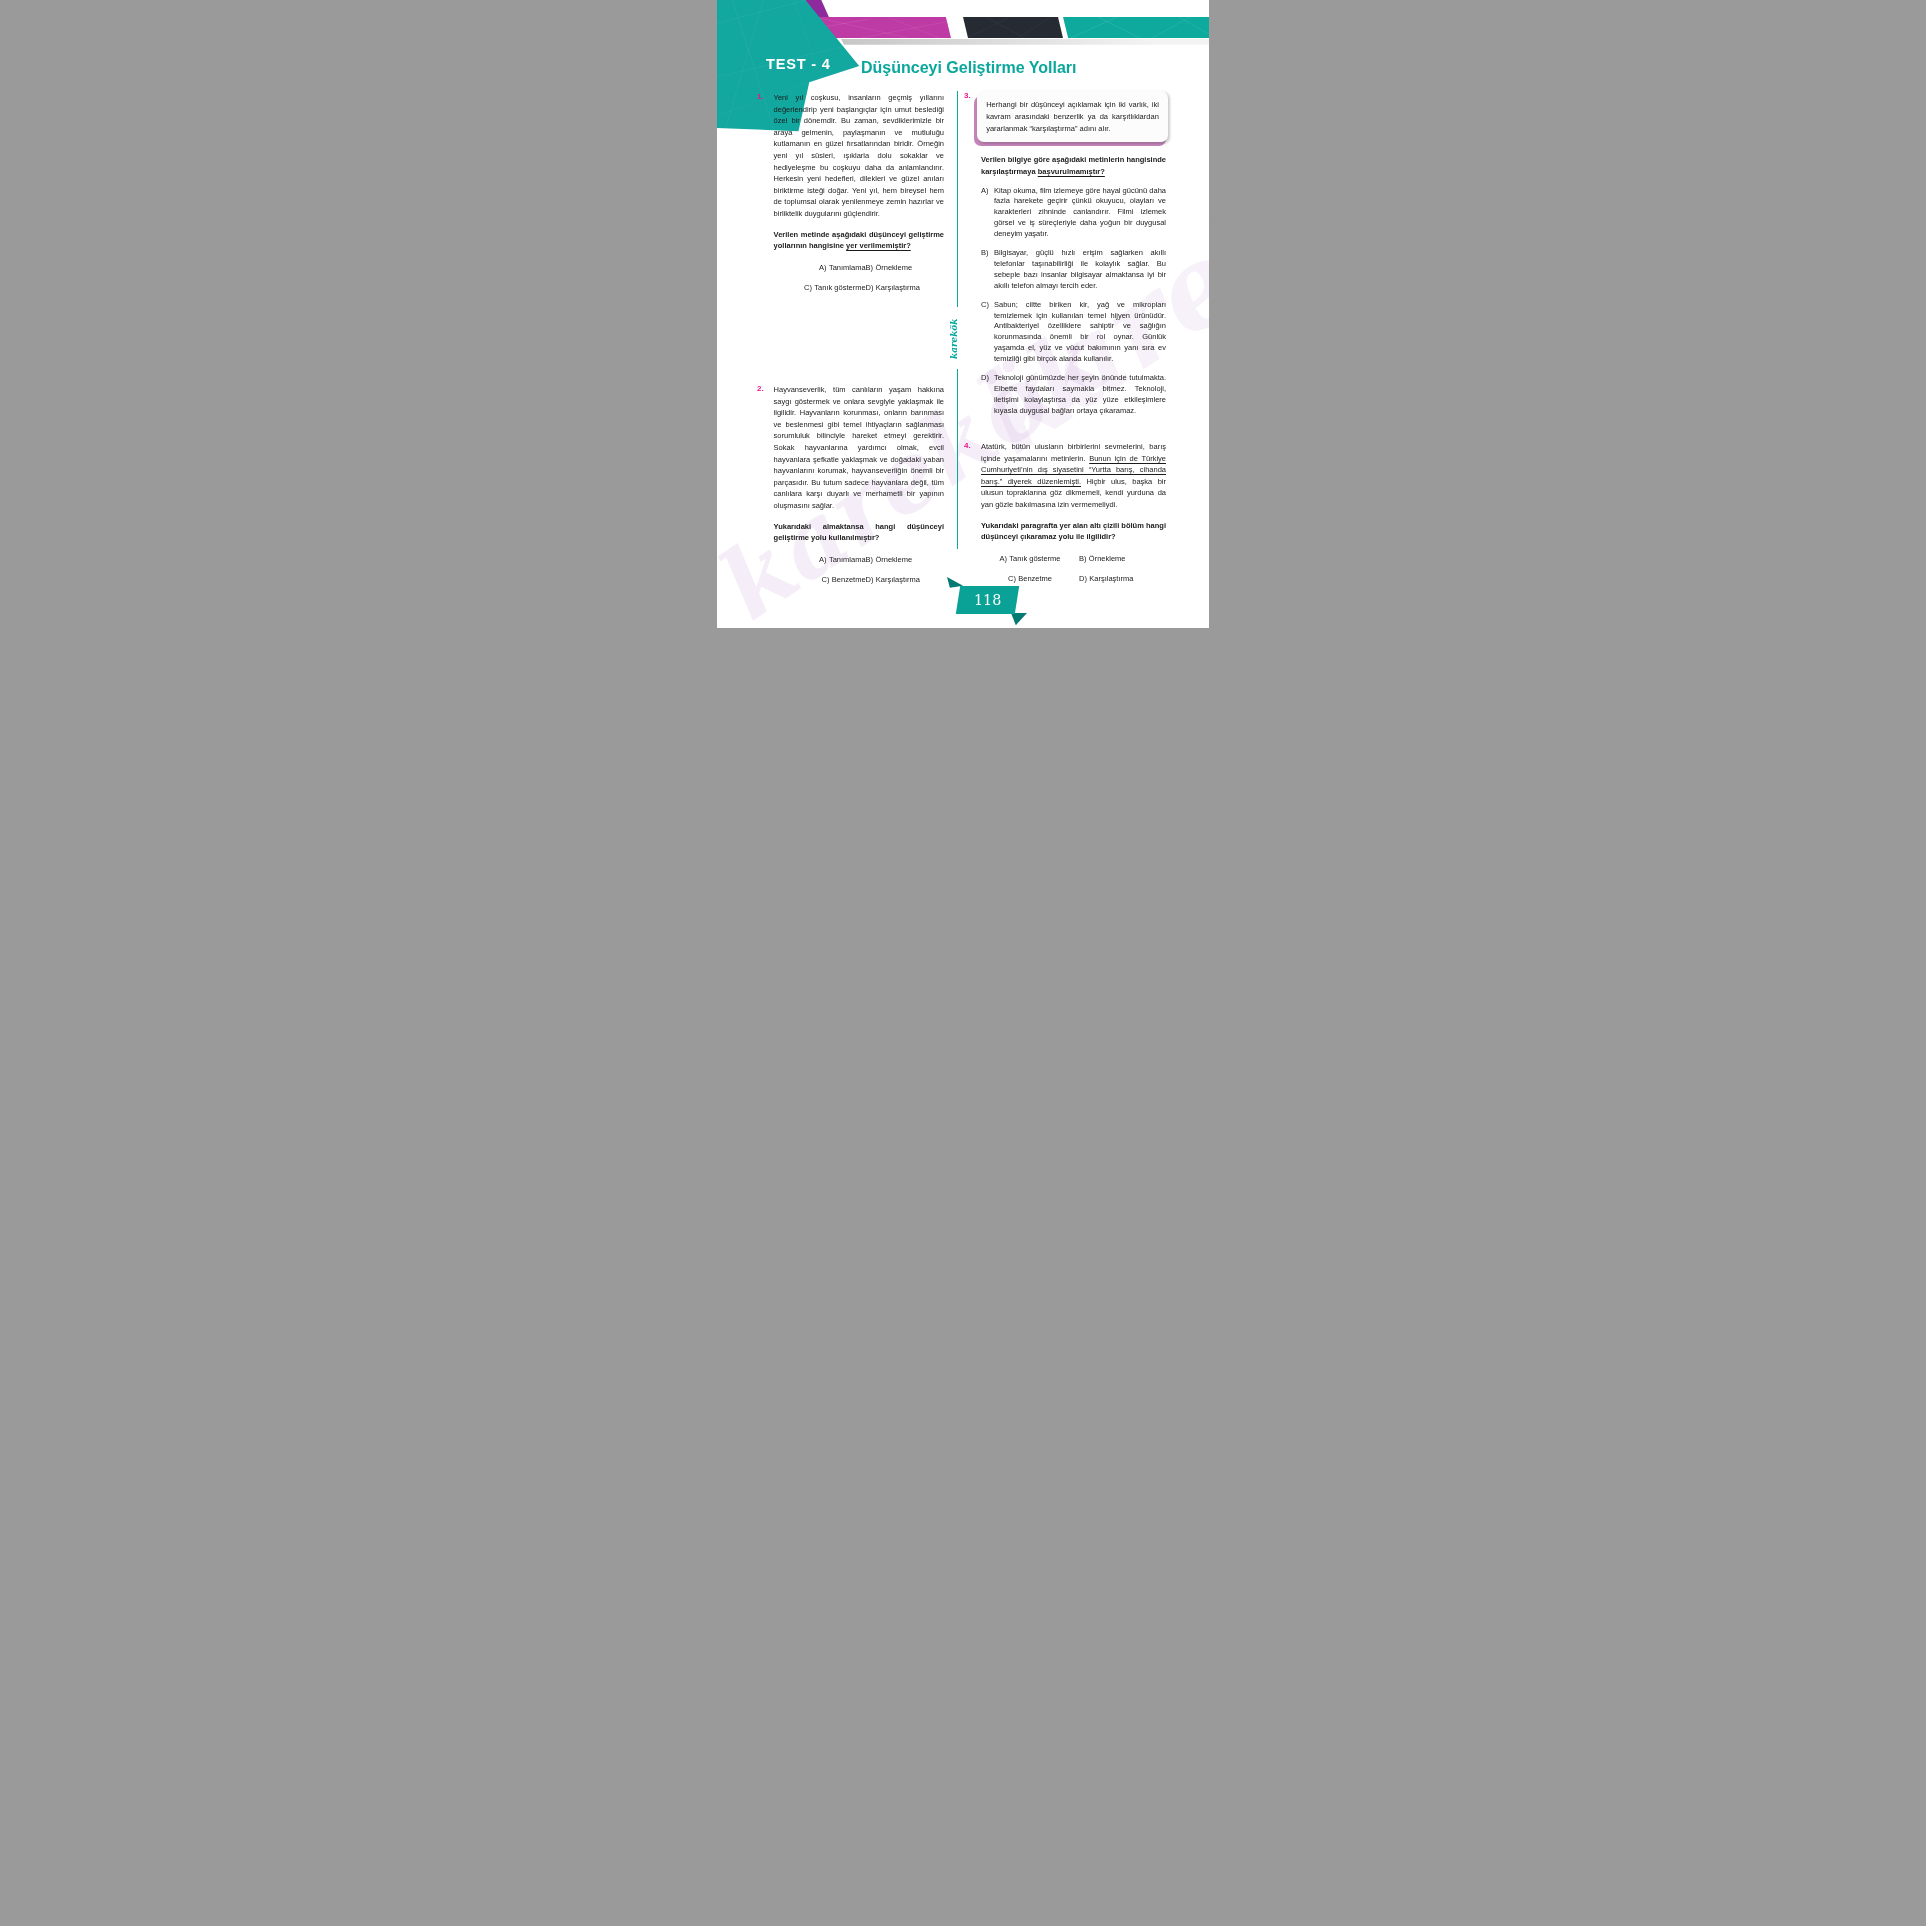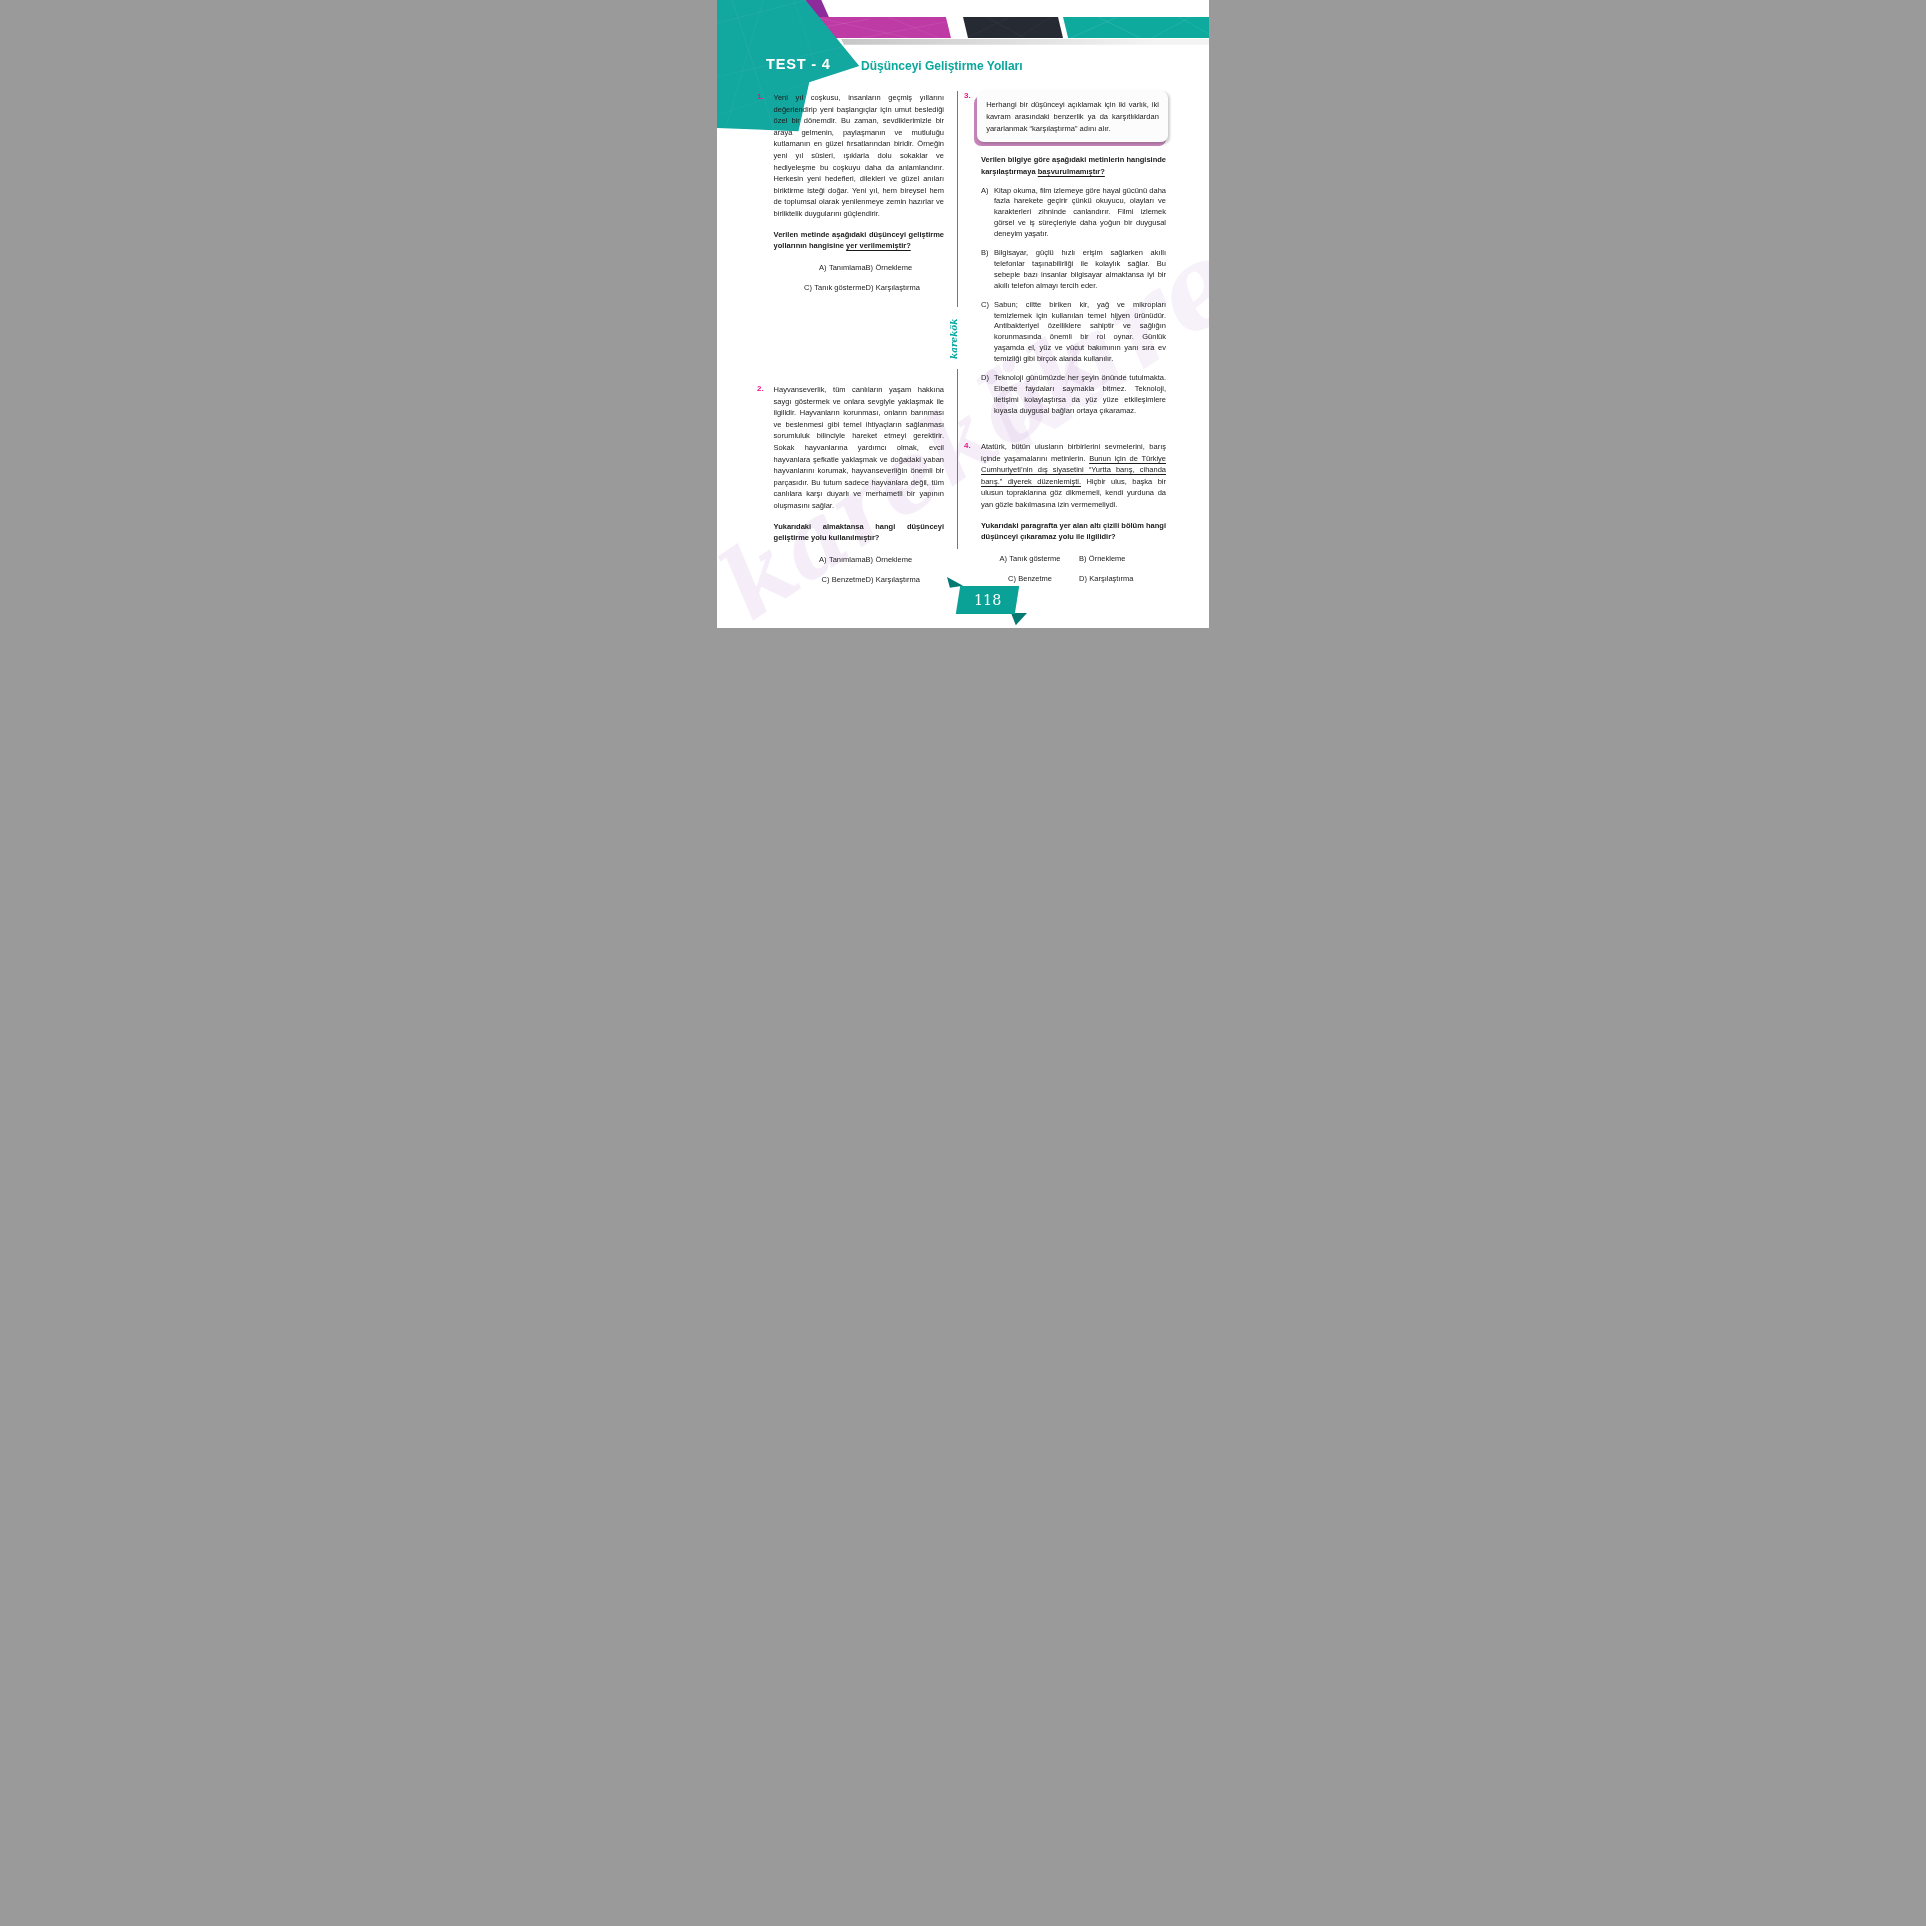--- a/index.html
+++ b/index.html
@@ -23,21 +23,21 @@
   .band-teal{left:346px;top:17px;width:146px;height:21px;background:#0faa9e;
     clip-path:polygon(0 0,100% 0,100% 100%,3.5% 100%);}
   .band-gray{left:124px;top:39px;width:368px;height:5.8px;
     background:linear-gradient(90deg,#c6c6c6,#f3f3f3 85%);
     clip-path:polygon(0 0,100% 0,100% 100%,0.8% 100%);}
   .poly-teal{left:0;top:0;width:146px;height:132px;background:#12a79f;
     clip-path:polygon(0% 0%,60.5% 0%,97.4% 50%,63.2% 62.4%,55.8% 99.4%,0% 97%);}
   .pattern-svg{position:absolute;left:0;top:0;width:100%;height:100%;}
   .test-label{position:absolute;left:49px;top:56px;font-size:14.6px;font-weight:bold;
     color:#ffffff;letter-spacing:0.8px;z-index:3;}
-  .page-title{position:absolute;left:144px;top:59px;font-size:12px;font-weight:bold;
+  .page-title{position:absolute;left:144px;top:59px;font-size:16px;font-weight:bold;
     color:#0aa79c;z-index:3;}
   
   .wm{position:absolute;z-index:0;font-family:"DejaVu Serif", serif;font-style:italic;
     font-weight:bold;color:#c9a4d9;pointer-events:none;white-space:nowrap;}
   .wm1{left:-23px;top:416px;font-size:96px;opacity:.18;transform:rotate(-34deg);}
   .wm2{left:231px;top:216px;font-size:112px;opacity:.14;transform:rotate(-34deg);}
   
   .divider-seg{position:absolute;left:240px;width:1.2px;background:#0aa79c;z-index:1;}
   .div-top{top:91px;height:216px;}
   .div-bottom{top:369px;height:180px;}

